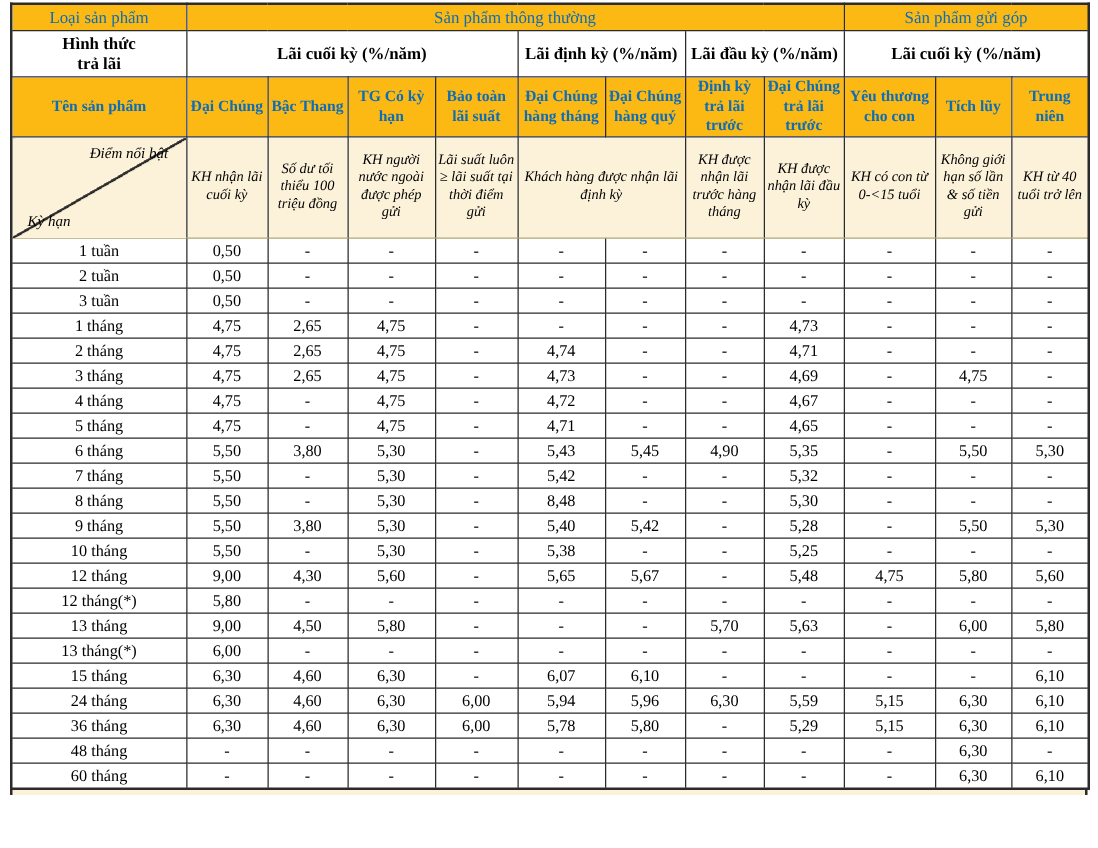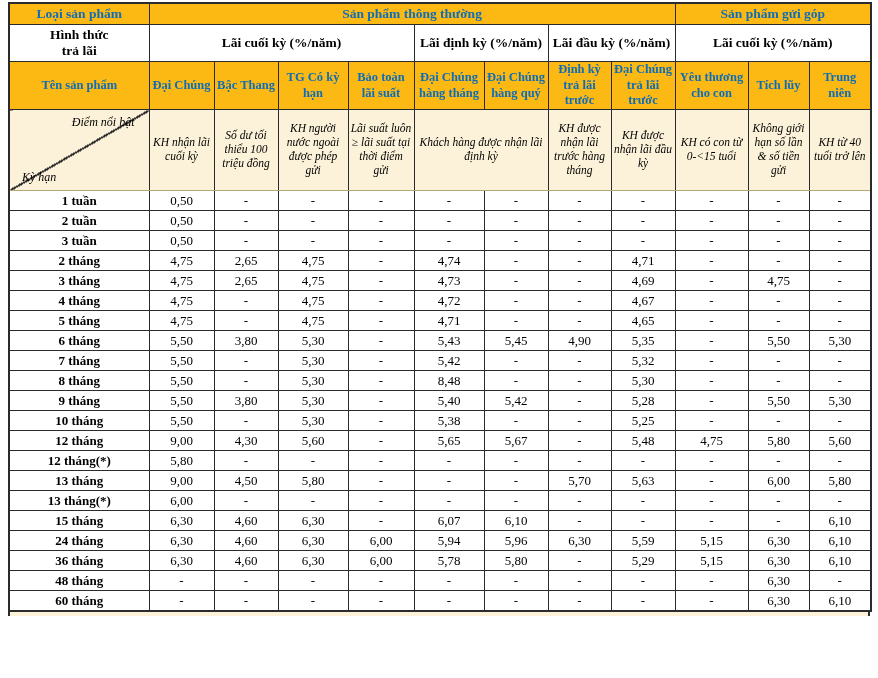--- a/index.html
+++ b/index.html
@@ -18,36 +18,36 @@
     border-collapse:collapse;table-layout:fixed;
     width:862px;margin:2px 0 0 8px;
     border:2px solid var(--border);
   }
   th,td{
     border:1px solid var(--border);
     text-align:center;vertical-align:middle;
     padding:0 2px;overflow:hidden;
   }
   
-  tr.r1 th{background:var(--yellow);color:var(--blue);font-size:13.5px;font-weight:bold;height:20px;}
+  tr.r1 th{background:var(--yellow);color:var(--blue);font-size:13.5px;font-weight:normal;height:20px;}
   
   tr.r2 th{background:#ffffff;color:#000000;font-size:13.5px;font-weight:bold;height:36px;line-height:1.2;}
   tr.r2 th.first{white-space:pre-line;}
   
   tr.r3 th{background:var(--yellow);color:var(--blue);font-size:12.5px;font-weight:bold;height:47px;line-height:1.25;}
   
   tr.r4 th{background:var(--cream);color:#000000;font-size:11.5px;font-weight:normal;font-style:italic;height:80px;line-height:1.2;border-bottom-color:var(--tan);}
   tr.r4 th.corner{position:relative;font-style:italic;
     background-image:linear-gradient(to bottom right, transparent calc(50% - 1px), #2b2b2b calc(50% - 1px), #2b2b2b calc(50% + 1px), transparent calc(50% + 1px));
   }
   .corner-top{position:absolute;top:5px;right:14px;font-size:12px;}
   .corner-bottom{position:absolute;bottom:6px;left:12px;font-size:12px;}
   
   tbody td{background:#ffffff;font-size:13px;height:19px;color:#000;}
-  tbody td.term{font-weight:bold;}
+  tbody td.term{font-weight:normal;}
   
   .note-strip{
     width:858px;height:4px;margin-left:8px;
     background:var(--cream);
     border-left:2px solid var(--border);border-right:2px solid var(--border);
   }
 </style>
 </head>
 <body>
 
@@ -148,20 +148,34 @@
         <td class="val">-</td>
         <td class="val">-</td>
         <td class="val">-</td>
         <td class="val">-</td>
         <td class="val">-</td>
         <td class="val">-</td>
         <td class="val">-</td>
         <td class="val">-</td>
       </tr>
       <tr>
+        <td class="term">1 tháng</td>
+        <td class="val">4,75</td>
+        <td class="val">2,65</td>
+        <td class="val">4,75</td>
+        <td class="val">-</td>
+        <td class="val">-</td>
+        <td class="val">-</td>
+        <td class="val">-</td>
+        <td class="val">4,73</td>
+        <td class="val">-</td>
+        <td class="val">-</td>
+        <td class="val">-</td>
+      </tr>
+      <tr>
         <td class="term">2 tháng</td>
         <td class="val">4,75</td>
         <td class="val">2,65</td>
         <td class="val">4,75</td>
         <td class="val">-</td>
         <td class="val">4,74</td>
         <td class="val">-</td>
         <td class="val">-</td>
         <td class="val">4,71</td>
         <td class="val">-</td>

